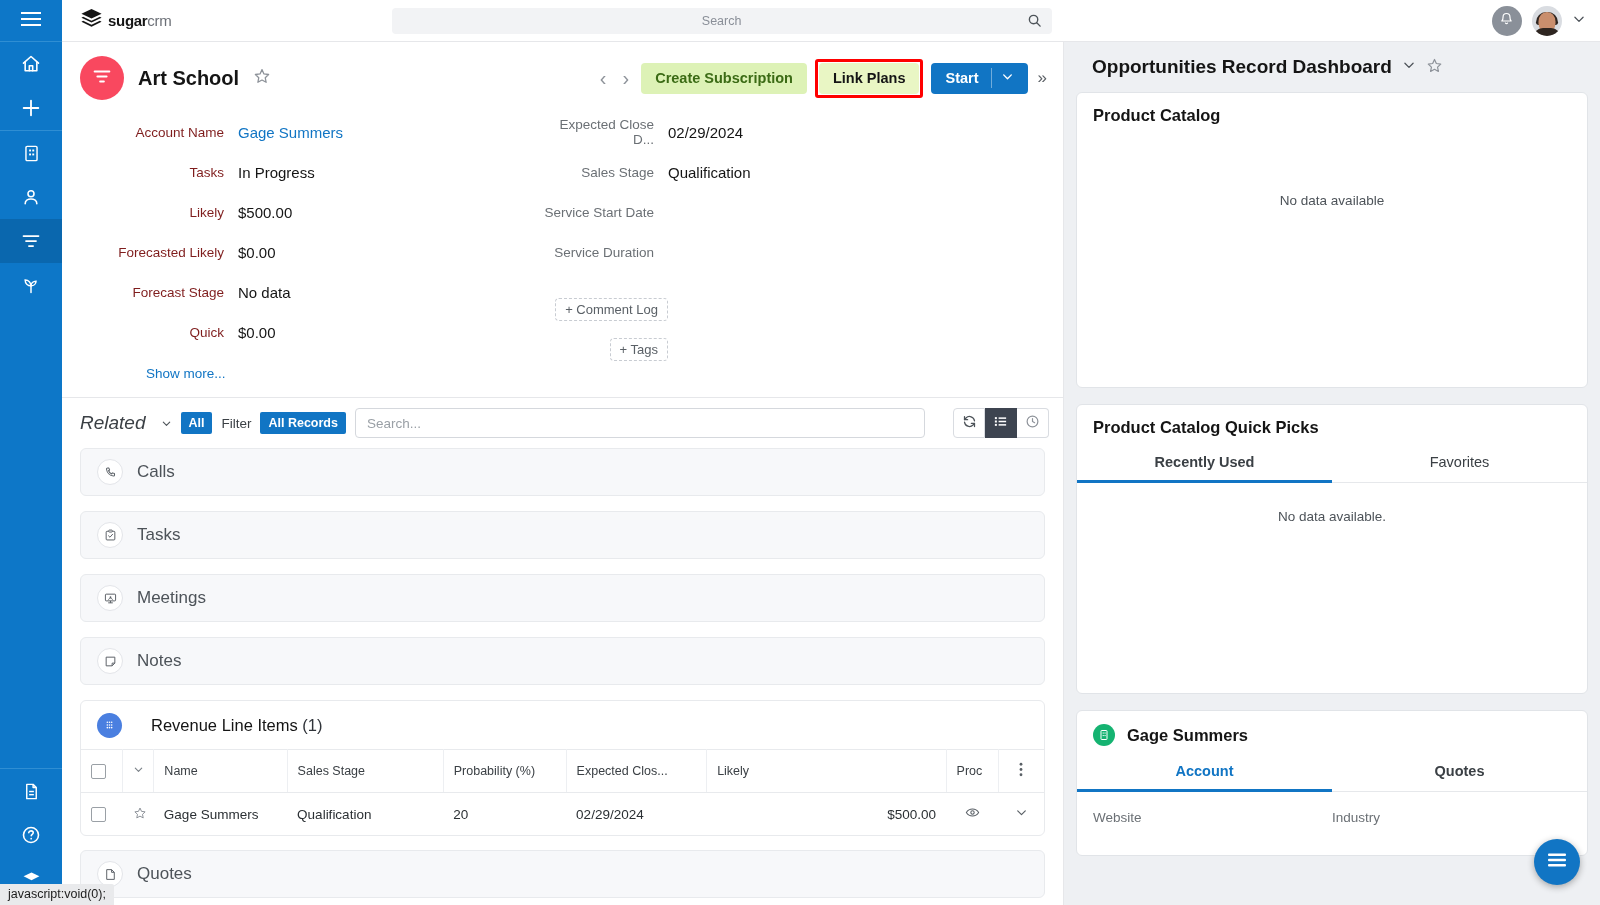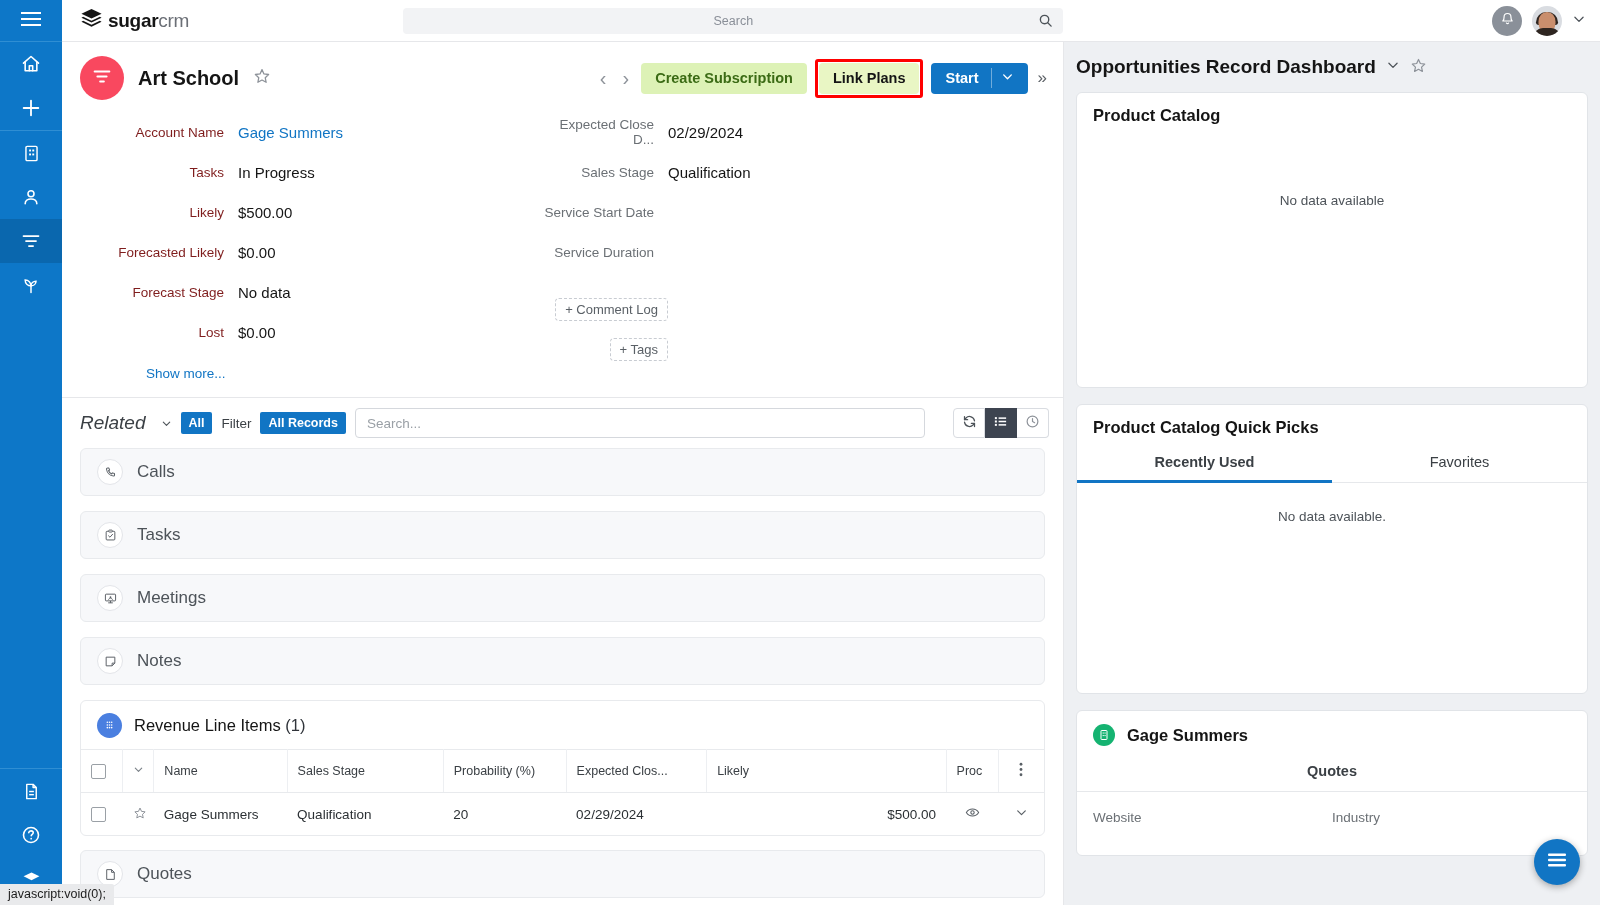--- a/index.html
+++ b/index.html
@@ -39,21 +39,21 @@
 
   
   .navbar {
     height: 42px; background: #ffffff;
     border-bottom: 1px solid #e6e7ea;
     display: flex; align-items: center;
     padding: 0 14px 0 18px;
     flex: 0 0 42px;
   }
   .brand { display: flex; align-items: center; gap: 5px; cursor: pointer; }
-  .brand-text { font-size: 19px; font-weight: bold; letter-spacing: -0.3px; color: #151515; }
+  .brand-text { font-size: 15px; font-weight: bold; letter-spacing: -0.3px; color: #151515; }
   .brand-text .light { font-weight: normal; color: #6b6f76; }
   .navsearch {
     flex: 0 0 660px; margin: 0 auto;
     height: 26px; background: #f2f3f5; border-radius: 4px;
     display: flex; align-items: center; justify-content: center;
     position: relative; cursor: text;
   }
   .navsearch .ph { font-size: 12.5px; color: #8a8f98; }
   .navsearch .mag { position: absolute; right: 10px; top: 5px; }
   .nav-right { display: flex; align-items: center; gap: 10px; margin-left: auto; }
@@ -186,21 +186,21 @@
     flex: 0 0 26px;
   }
   .panel-title { font-size: 17px; color: #4d5359; }
 
   
   .rli-card {
     background: #fff; border: 1px solid #e8eaed; border-radius: 6px;
     margin-bottom: 14px; overflow: hidden;
   }
   .rli-head {
-    height: 48px; display: flex; align-items: center; gap: 12px; padding: 0 16px;
+    height: 48px; display: flex; align-items: center; gap: 29px; padding: 0 16px;
   }
   .rli-bubble {
     width: 25px; height: 25px; border-radius: 50%; background: #4a7fe0;
     display: flex; align-items: center; justify-content: center; flex: 0 0 25px;
   }
   .rli-title { font-size: 16.5px; color: #151515; }
   .rli-title .cnt { color: #30343a; }
   table.rli { width: 100%; border-collapse: collapse; table-layout: fixed; }
   table.rli th {
     font-size: 12.5px; font-weight: normal; color: #3b4045; text-align: left;
@@ -228,21 +228,21 @@
   .right { text-align: right; }
 
   
   .dash {
     flex: 0 0 536px; width: 536px; background: #eef0f3;
     display: flex; flex-direction: column; overflow: hidden;
   }
   .dash-head {
     height: 50px; display: flex; align-items: center; gap: 10px; padding: 0 18px 0 12px;
   }
-  .dash-title { font-size: 19px; font-weight: bold; color: #151515; }
+  .dash-title { font-size: 19px; font-weight: bold; color: #151515; margin-left: 16px; }
   .dash-body { padding: 0 12px 0 12px; overflow: hidden; }
   .dashlet {
     background: #fff; border: 1px solid #e1e4e8; border-radius: 6px;
     margin-bottom: 16px;
   }
   .dashlet-title {
     font-size: 16.5px; font-weight: bold; color: #151515; padding: 13px 16px 6px;
   }
   .dashlet-empty {
     font-size: 13.5px; color: #4d5359; text-align: center; padding: 62px 0;
@@ -499,21 +499,21 @@
           <div class="fl2">Service Duration</div>
           <div class="fv"></div>
 
           <div class="fl">Forecast Stage</div>
           <div class="fv">No data</div>
           <div class="chipcell">
             <span class="chip">+ Comment Log</span>
           </div>
           <div></div>
 
-          <div class="fl">Lost</div>
+          <div class="fl">Quick</div>
           <div class="fv">$0.00</div>
           <div class="chipcell">
             <span class="chip">+ Tags</span>
           </div>
           <div></div>
         </div>
 
         <div class="showmore">Show more...</div>
         <div class="divider"></div>
 
@@ -745,20 +745,21 @@
                   <rect x="6" y="3" width="12" height="18" rx="1.2"></rect>
                   <rect x="9.3" y="7" width="2.2" height="2.2" fill="#fff" stroke="none"></rect>
                   <rect x="13" y="7" width="2.2" height="2.2" fill="#fff" stroke="none"></rect>
                   <rect x="9.3" y="12" width="2.2" height="2.2" fill="#fff" stroke="none"></rect>
                   <rect x="13" y="12" width="2.2" height="2.2" fill="#fff" stroke="none"></rect>
                 </svg>
               </span>
               <span class="acct-name">Gage Summers</span>
             </div>
             <div class="tabs">
+              <div class="tab active blue">Account</div>
               <div class="tab" style="font-weight:bold;">Quotes</div>
             </div>
             <div class="acct-fields">
               <div class="acct-field">Website</div>
               <div class="acct-field">Industry</div>
             </div>
           </div>
 
         </div>
       </div>

